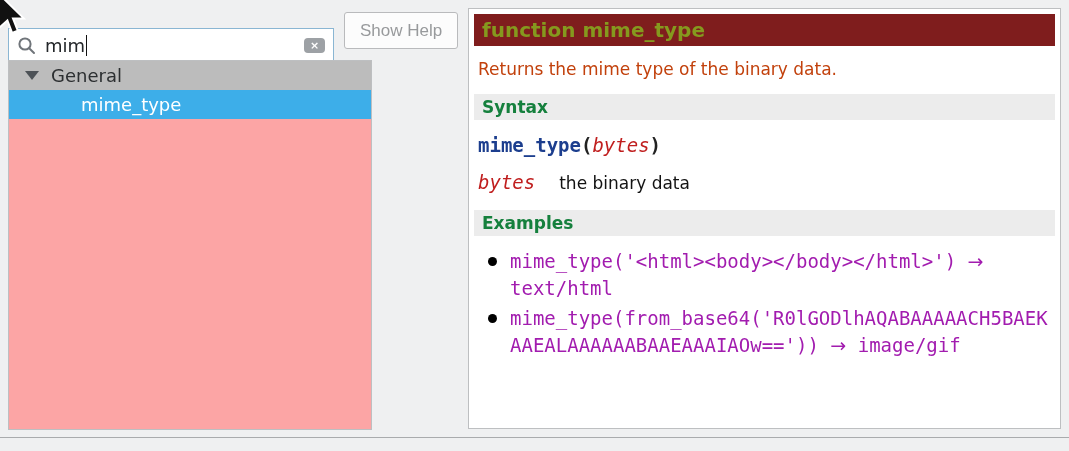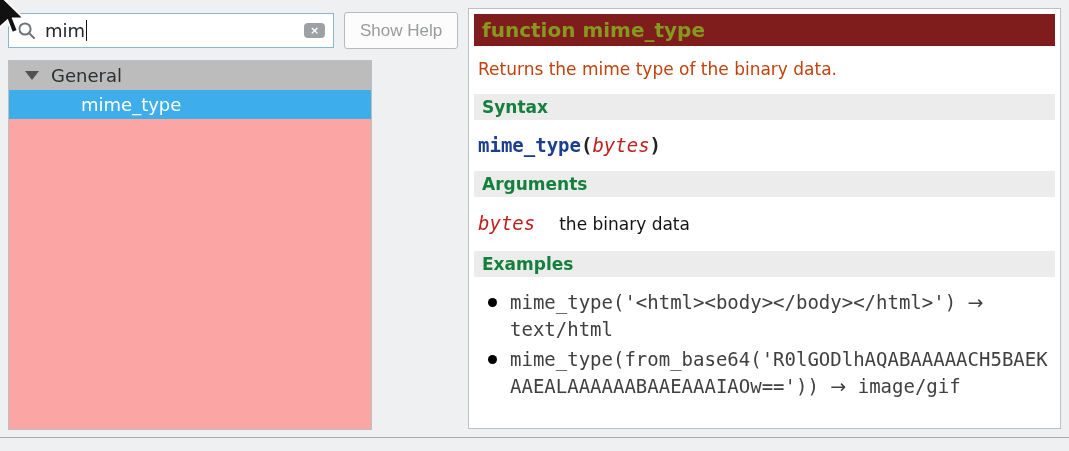--- a/index.html
+++ b/index.html
@@ -10,21 +10,21 @@
     font-family: "DejaVu Sans", "Liberation Sans", sans-serif;
     overflow: hidden;
     color: #232629;
   }
   
   .cursor {
     position: absolute; left: -3px; top: -6px; z-index: 50;
   }
   
   .search-field {
-    position: absolute; left: 8px; top: 13px; width: 326px; height: 35px;
+    position: absolute; left: 8px; top: 28px; width: 326px; height: 35px;
     background: #ffffff;
     border: 1px solid #8ab6d3;
     display: flex; align-items: center;
     padding: 0 8px;
   }
   .search-glyph { flex: none; display: flex; align-items: center; }
   .search-text {
     margin-left: 9px; font-size: 18px; color: #232629;
     display: flex; align-items: center;
   }
@@ -118,21 +118,21 @@
   .examples-list { margin: 12px 4px 0 14px; list-style: none; }
   .example {
     display: flex; gap: 13px; margin-bottom: 3px;
   }
   .bullet {
     flex: none; width: 9px; height: 9px; border-radius: 50%;
     background: #000; margin-top: 9px;
   }
   .example-text {
     font-family: "DejaVu Sans Mono", "Liberation Mono", monospace;
-    font-size: 19px; line-height: 27px; color: #404040;
+    font-size: 19px; line-height: 27px; color: #a21caf;
     overflow-wrap: anywhere;
   }
   .arrow { font-family: "DejaVu Sans", "Liberation Sans", sans-serif; }
   
   .bottom-divider {
     position: absolute; left: 0; top: 437px; width: 1069px; height: 1px;
     background: #a9abad;
   }
 </style>
 </head>
@@ -171,21 +171,20 @@
 </div>
 
 <div class="doc-panel">
   <div class="doc-title">function mime_type</div>
 
   <div class="doc-desc">Returns the mime type of the binary data.</div>
 
   <div class="section-heading">Syntax</div>
   <div class="syntax-line"><span class="fn-name">mime_type</span><span class="paren">(</span><span class="arg">bytes</span><span class="paren">)</span></div>
 
-  <div class="section-heading">Arguments</div>
   <div class="args-row">
     <span class="arg-name">bytes</span>
     <span class="arg-desc">the binary data</span>
   </div>
 
   <div class="section-heading">Examples</div>
   <ul class="examples-list">
     <li class="example">
       <span class="bullet"></span>
       <span class="example-text"><span>mime_type('&lt;html&gt;&lt;body&gt;&lt;/body&gt;&lt;/html&gt;')</span> <span class="arrow">→</span> <span>text/html</span></span>

